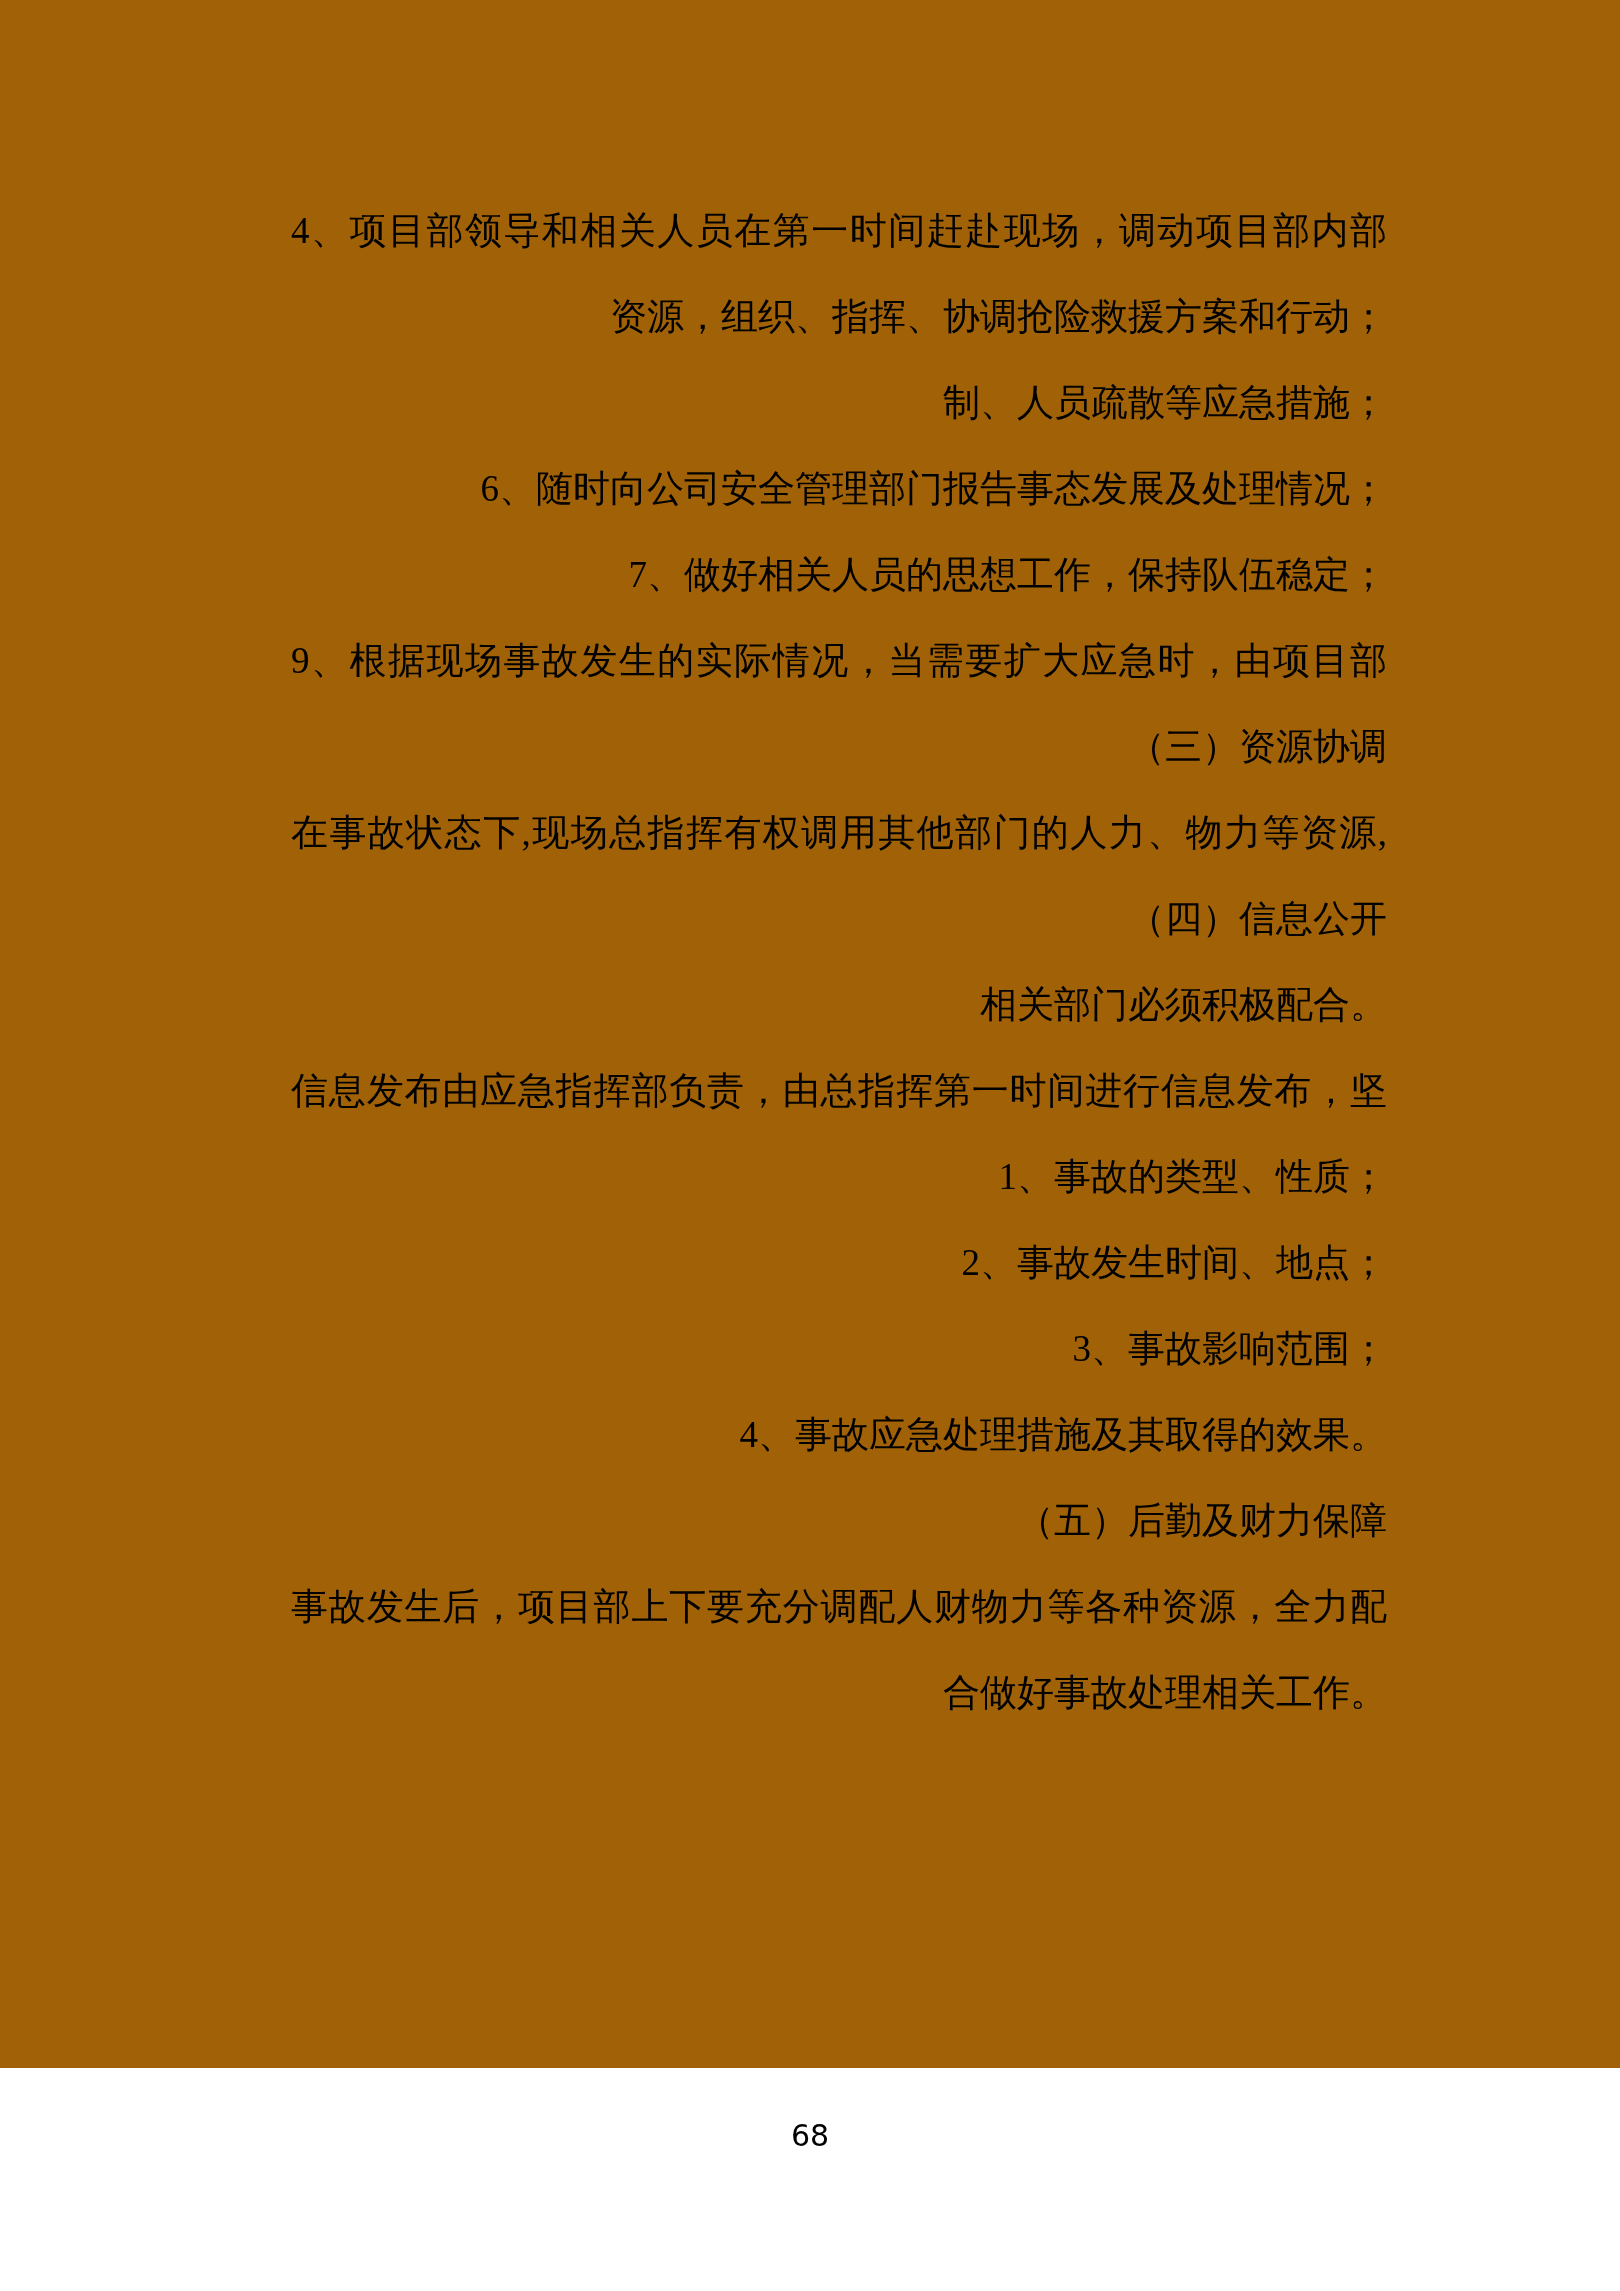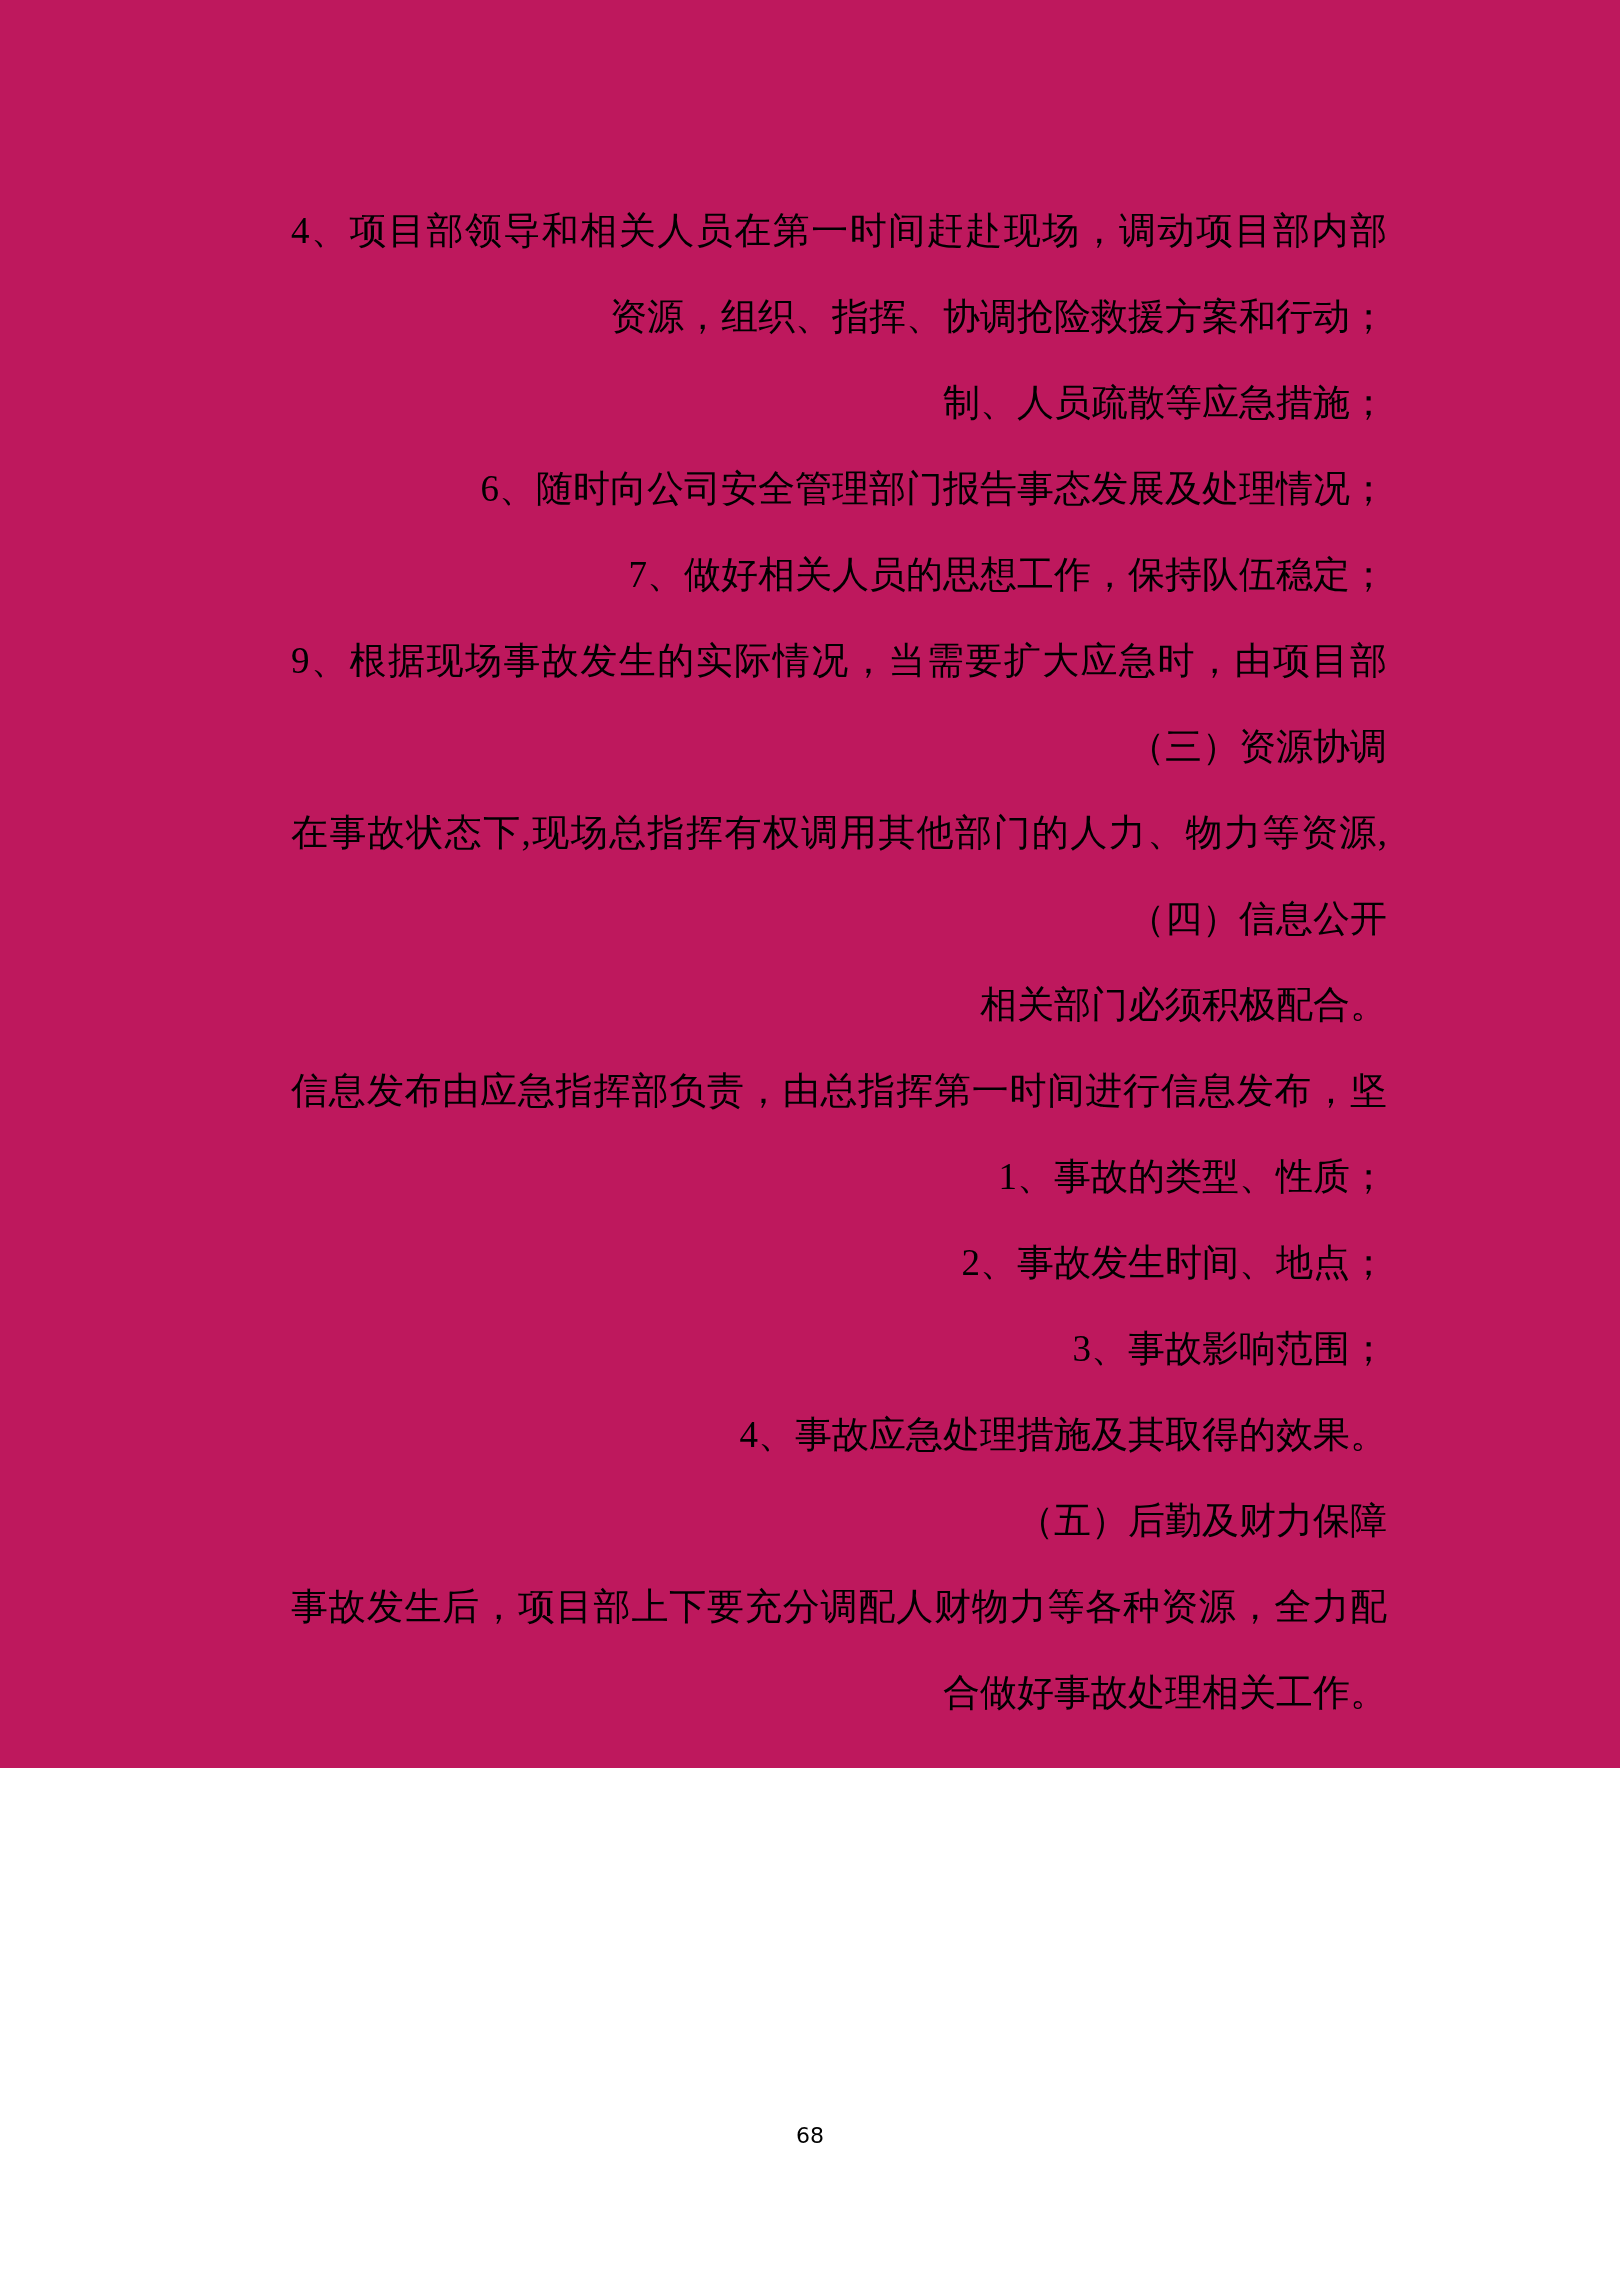--- a/index.html
+++ b/index.html
@@ -13,22 +13,22 @@
     background: #ffffff;
     color: #000000;
     font-family: "Liberation Serif", "DejaVu Serif", serif;
     overflow: hidden;
   }
   .page {
     position: absolute;
     left: 0;
     top: 0;
     width: 1620px;
-    height: 1768px;
-    background: #be185d;
+    height: 2068px;
+    background: #a16207;
   }
   .content {
     position: absolute;
     left: 217px;
     top: 188px;
     width: 1170px;
   }
   .doc-line {
     font-size: 37px;
     line-height: 86px;
@@ -44,21 +44,21 @@
     text-align: justify;
     text-align-last: justify;
   }
   .footer {
     position: absolute;
     left: 0;
     top: 2119px;
     width: 1620px;
     text-align: center;
     font-family: "DejaVu Sans", "Liberation Sans", sans-serif;
-    font-size: 22px;
+    font-size: 30px;
     line-height: 33px;
     color: #000000;
   }
 </style>
 </head>
 <body>
 
 <div class="page">
 
   <div class="content" id="doc-body">

